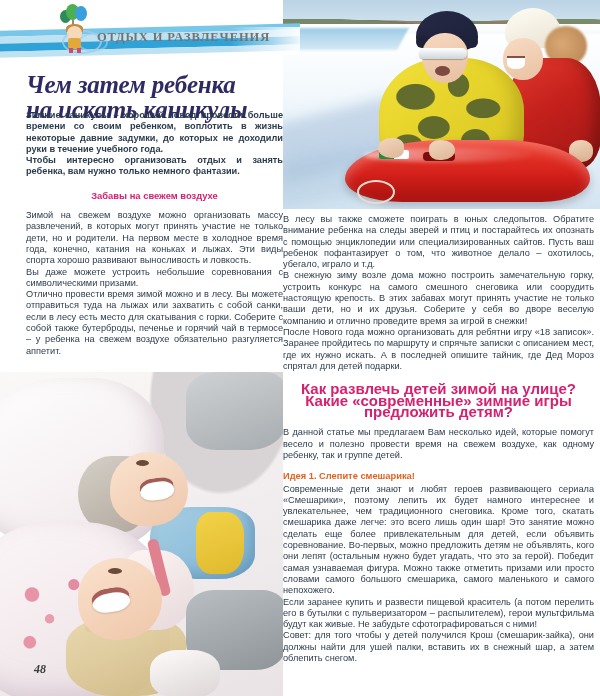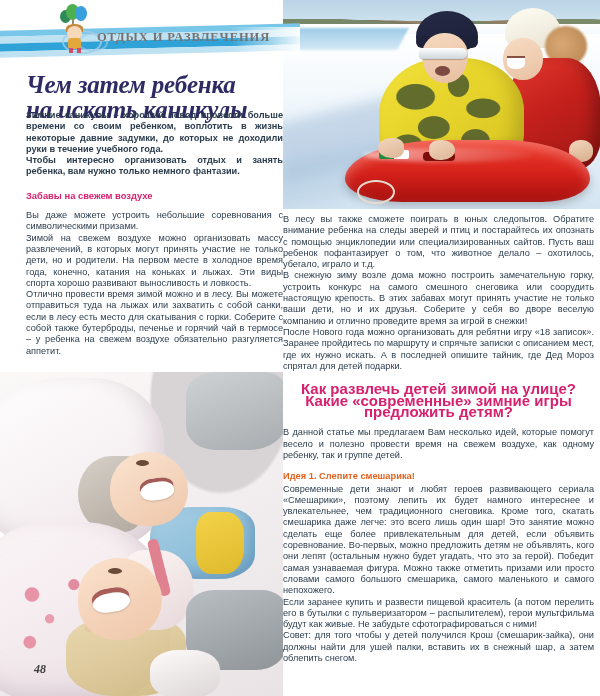--- a/index.html
+++ b/index.html
@@ -212,21 +212,21 @@
 
   
   .col-left{
     position:absolute;left:26px;top:110px;width:257px;
     font-size:9.2px;line-height:11.3px;color:#2b3c4d;
     text-align:justify;
   }
   .lead{font-weight:bold;margin:0 0 0 0;}
   .lead p{margin:0;}
   .subhead{
-    font-weight:bold;color:#d6216f;
+    text-align:center;font-weight:bold;color:#d6216f;
     font-size:9.4px;margin:12px 0 9px 0;
   }
   .col-left p{margin:0;}
 
   
   .col-right{
     position:absolute;left:283px;top:214px;width:311px;
     font-size:9.2px;line-height:11.3px;color:#2b3c4d;
     text-align:justify;
   }
@@ -423,22 +423,22 @@
     <span>Чем затем ребенка</span>
     <span class="l2">на искать каникулы</span>
   </h1>
 
   <div class="col-left">
     <div class="lead">
       <p>Зимние каникулы – хороший повод провести больше времени со своим ребенком, воплотить в жизнь некоторые давние задумки, до которых не доходили руки в течение учебного года.</p>
       <p>Чтобы интересно организовать отдых и занять ребенка, вам нужно только немного фантазии.</p>
     </div>
     <div class="subhead">Забавы на свежем воздухе</div>
+    <p>Зимой на свежем воздухе можно организовать массу развлечений, в которых могут принять участие не только дети, но и родители. На первом месте в холодное время года, конечно, катания на коньках и лыжах. Эти виды спорта хорошо развивают выносливость и ловкость.</p>
     <p>Вы даже можете устроить небольшие соревнования с символическими призами.</p>
-    <p>Зимой на свежем воздухе можно организовать массу развлечений, в которых могут принять участие не только дети, но и родители. На первом месте в холодное время года, конечно, катания на коньках и лыжах. Эти виды спорта хорошо развивают выносливость и ловкость.</p>
     <p>Отлично провести время зимой можно и в лесу. Вы можете отправиться туда на лыжах или захватить с собой санки, если в лесу есть место для скатывания с горки. Соберите с собой также бутерброды, печенье и горячий чай в термосе – у ребенка на свежем воздухе обязательно разгуляется аппетит.</p>
   </div>
 
   <div class="col-right">
     <p>В лесу вы также сможете поиграть в юных следопытов. Обратите внимание ребенка на следы зверей и птиц и постарайтесь их опознать с помощью энциклопедии или специализированных сайтов. Пусть ваш ребенок пофантазирует о том, что животное делало – охотилось, убегало, играло и т.д.</p>
     <p>В снежную зиму возле дома можно построить замечательную горку, устроить конкурс на самого смешного снеговика или соорудить настоящую крепость. В этих забавах могут принять участие не только ваши дети, но и их друзья. Соберите у себя во дворе веселую компанию и отлично проведите время за игрой в снежки!</p>
     <p>После Нового года можно организовать для ребятни игру «18 записок». Заранее пройдитесь по маршруту и спрячьте записки с описанием мест, где их нужно искать. А в последней опишите тайник, где Дед Мороз спрятал для детей подарки.</p>
     <div class="q-head">Как развлечь детей зимой на улице? Какие «современные» зимние игры предложить детям?</div>
     <p>В данной статье мы предлагаем Вам несколько идей, которые помогут весело и полезно провести время на свежем воздухе, как одному ребенку, так и группе детей.</p>
     <div class="idea-head">Идея 1. Слепите смешарика!</div>

